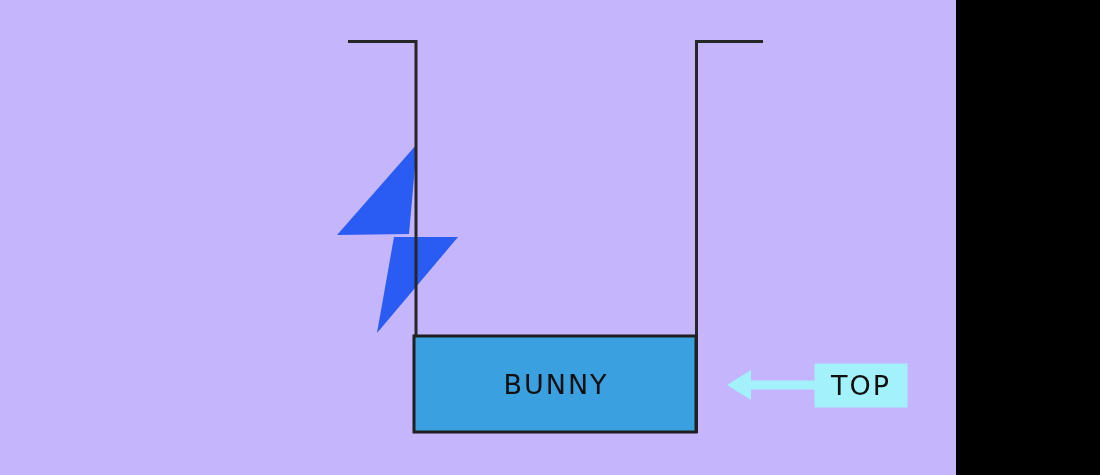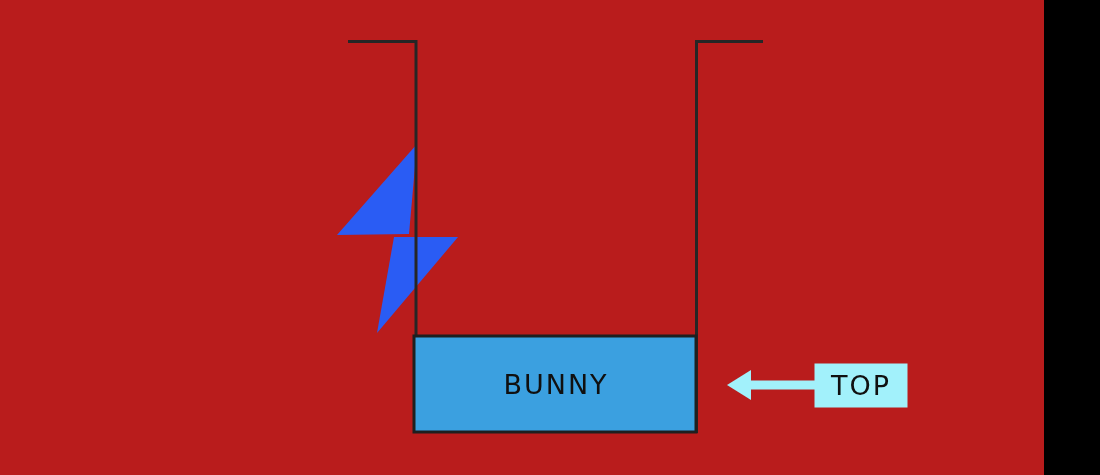--- a/index.html
+++ b/index.html
@@ -2,23 +2,23 @@
 <html><head>
 <meta charset="utf-8">
 <style>
   html, body {
     margin: 0;
     padding: 0;
     background: #000000;
   }
   .stage {
     position: relative;
-    width: 1044px;
+    width: 956px;
     height: 475px;
-    background: #b91c1c;
+    background: #c4b5fd;
     overflow: hidden;
     font-family: "DejaVu Sans", "Liberation Sans", sans-serif;
   }
   svg.diagram {
     position: absolute;
     left: 0;
     top: 0;
   }
   text.label {
     font-family: "DejaVu Sans", "Liberation Sans", sans-serif;

